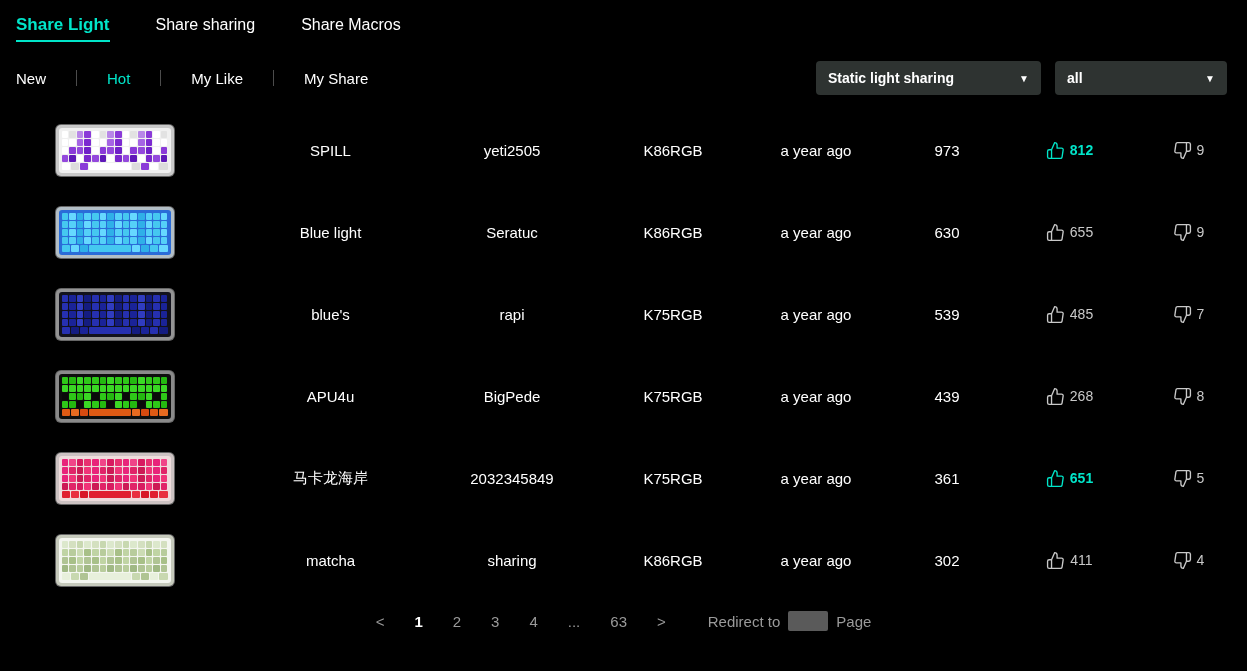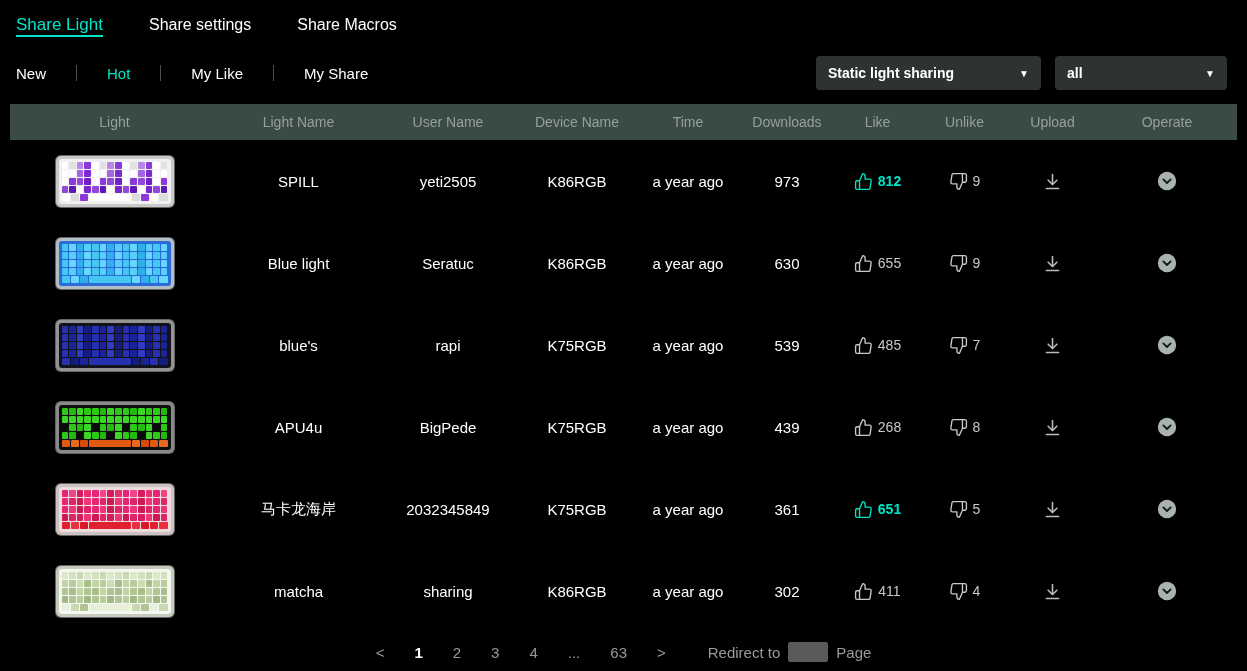--- a/index.html
+++ b/index.html
@@ -4,21 +4,21 @@
 <style>
   * { box-sizing: border-box; margin: 0; padding: 0; }
   body {
     width: 1247px; height: 671px; overflow: hidden;
     background: #000; color: #fff;
     font-family: "Liberation Sans", sans-serif;
   }
   
   .topnav { display: flex; align-items: baseline; gap: 46px; padding: 15px 16px 9px; }
   .topnav .tab { font-size: 16px; color: #fff; cursor: pointer; }
-  .topnav .tab.active { color: #00e5c9; font-weight: normal; font-size: 17px; border-bottom: 2px solid #00e5c9; }
+  .topnav .tab.active { color: #00e5c9; font-weight: bold; font-size: 17px; padding-bottom: 5px; border-bottom: 2px solid #00e5c9; }
   
   .filterbar { display: flex; padding: 10px 12px 14px 16px; }
   .filters { display: flex; align-items: center; }
   .filter { font-size: 15px; color: #fff; cursor: pointer; margin-right: 30px; }
   .filter.active { color: #00e5c9; }
   .fdiv { width: 1px; height: 16px; background: #4c4c4c; margin-right: 30px; }
   .spacer { flex: 1; }
   .dropdown {
     height: 34px; background: #2e3331; border-radius: 4px;
     display: flex; align-items: center; justify-content: space-between;
@@ -35,21 +35,21 @@
     flex: 1; background: transparent; border: none; outline: none;
     color: #ddd; font-size: 14px; font-family: "Liberation Sans", sans-serif;
   }
   .searchbox input::placeholder { color: #8a8a8a; }
   .search-x { color: #cfcfcf; font-size: 14px; cursor: pointer; padding-left: 6px; }
   
   .table { margin: 0 10px; }
   .grid { display: grid; grid-template-columns: 209px 159px 140px 118px 104px 94px 87px 87px 89px 1fr; align-items: center; }
   .thead { background: #3a4a45; height: 36px; }
   .thead .hcell { text-align: center; color: #94a19b; font-size: 14px; }
-  .row { height: 82px; }
+  .row { height: 82px; gap: 32px; }
   .cell { text-align: center; font-size: 15px; color: #fff; }
   .icon-cell { display: flex; align-items: center; justify-content: center; gap: 5px; color: #c9c9c9; cursor: pointer; }
   .icon-cell span { font-size: 14px; }
   .like-cell.liked { color: #00e5c9; font-weight: bold; }
   .icon-cell svg { display: block; }
   
   .light-cell { display: flex; justify-content: center; }
   .kb-frame { border-radius: 5px; padding: 3px; width: 118px; box-shadow: 0 0 0 1px #666; }
   .kb { border-radius: 3px; padding: 3px; display: flex; flex-direction: column; gap: 1px; }
   .kb-row { display: flex; gap: 1px; }
@@ -62,21 +62,21 @@
   .redirect { display: flex; align-items: center; gap: 8px; margin-left: 12px; color: #9a9a9a; }
   .redirect input { width: 40px; height: 20px; background: #5a5a5a; border: none; border-radius: 2px; color: #fff; padding: 0 4px; }
 </style>
 </head>
 <body>
 
 <div>
 
   <div class="topnav">
     <div class="tab active">Share Light</div>
-    <div class="tab">Share settings</div>
+    <div class="tab">Share sharing</div>
     <div class="tab">Share Macros</div>
   </div>
 
   <div class="filterbar">
     <div class="filters">
       <span class="filter">New</span>
       <span class="fdiv"></span>
       <span class="filter active">Hot</span>
       <span class="fdiv"></span>
       <span class="filter">My Like</span>
@@ -88,32 +88,20 @@
       <span>Static light sharing</span>
       <span class="caret">▼</span>
     </div>
     <div class="dropdown dd-device">
       <span>all</span>
       <span class="caret">▼</span>
     </div>
   </div>
 
   <div class="table">
-    <div class="grid thead">
-      <div class="hcell">Light</div>
-      <div class="hcell">Light Name</div>
-      <div class="hcell">User Name</div>
-      <div class="hcell">Device Name</div>
-      <div class="hcell">Time</div>
-      <div class="hcell">Downloads</div>
-      <div class="hcell">Like</div>
-      <div class="hcell">Unlike</div>
-      <div class="hcell">Upload</div>
-      <div class="hcell">Operate</div>
-    </div>
     <div id="rows">
     <div class="grid row">
       <div class="cell light-cell">
             <div class="kb-frame" style="background: rgb(201, 201, 201);">
               <div class="kb" style="background: rgb(240, 240, 240);">
                 <div class="kb-row">
                   <div class="key" style="background: rgb(255, 255, 255);"></div>
                   <div class="key" style="background: rgb(226, 226, 226);"></div>
                   <div class="key" style="background: rgb(184, 135, 232);"></div>
                   <div class="key" style="background: rgb(138, 58, 216);"></div>

